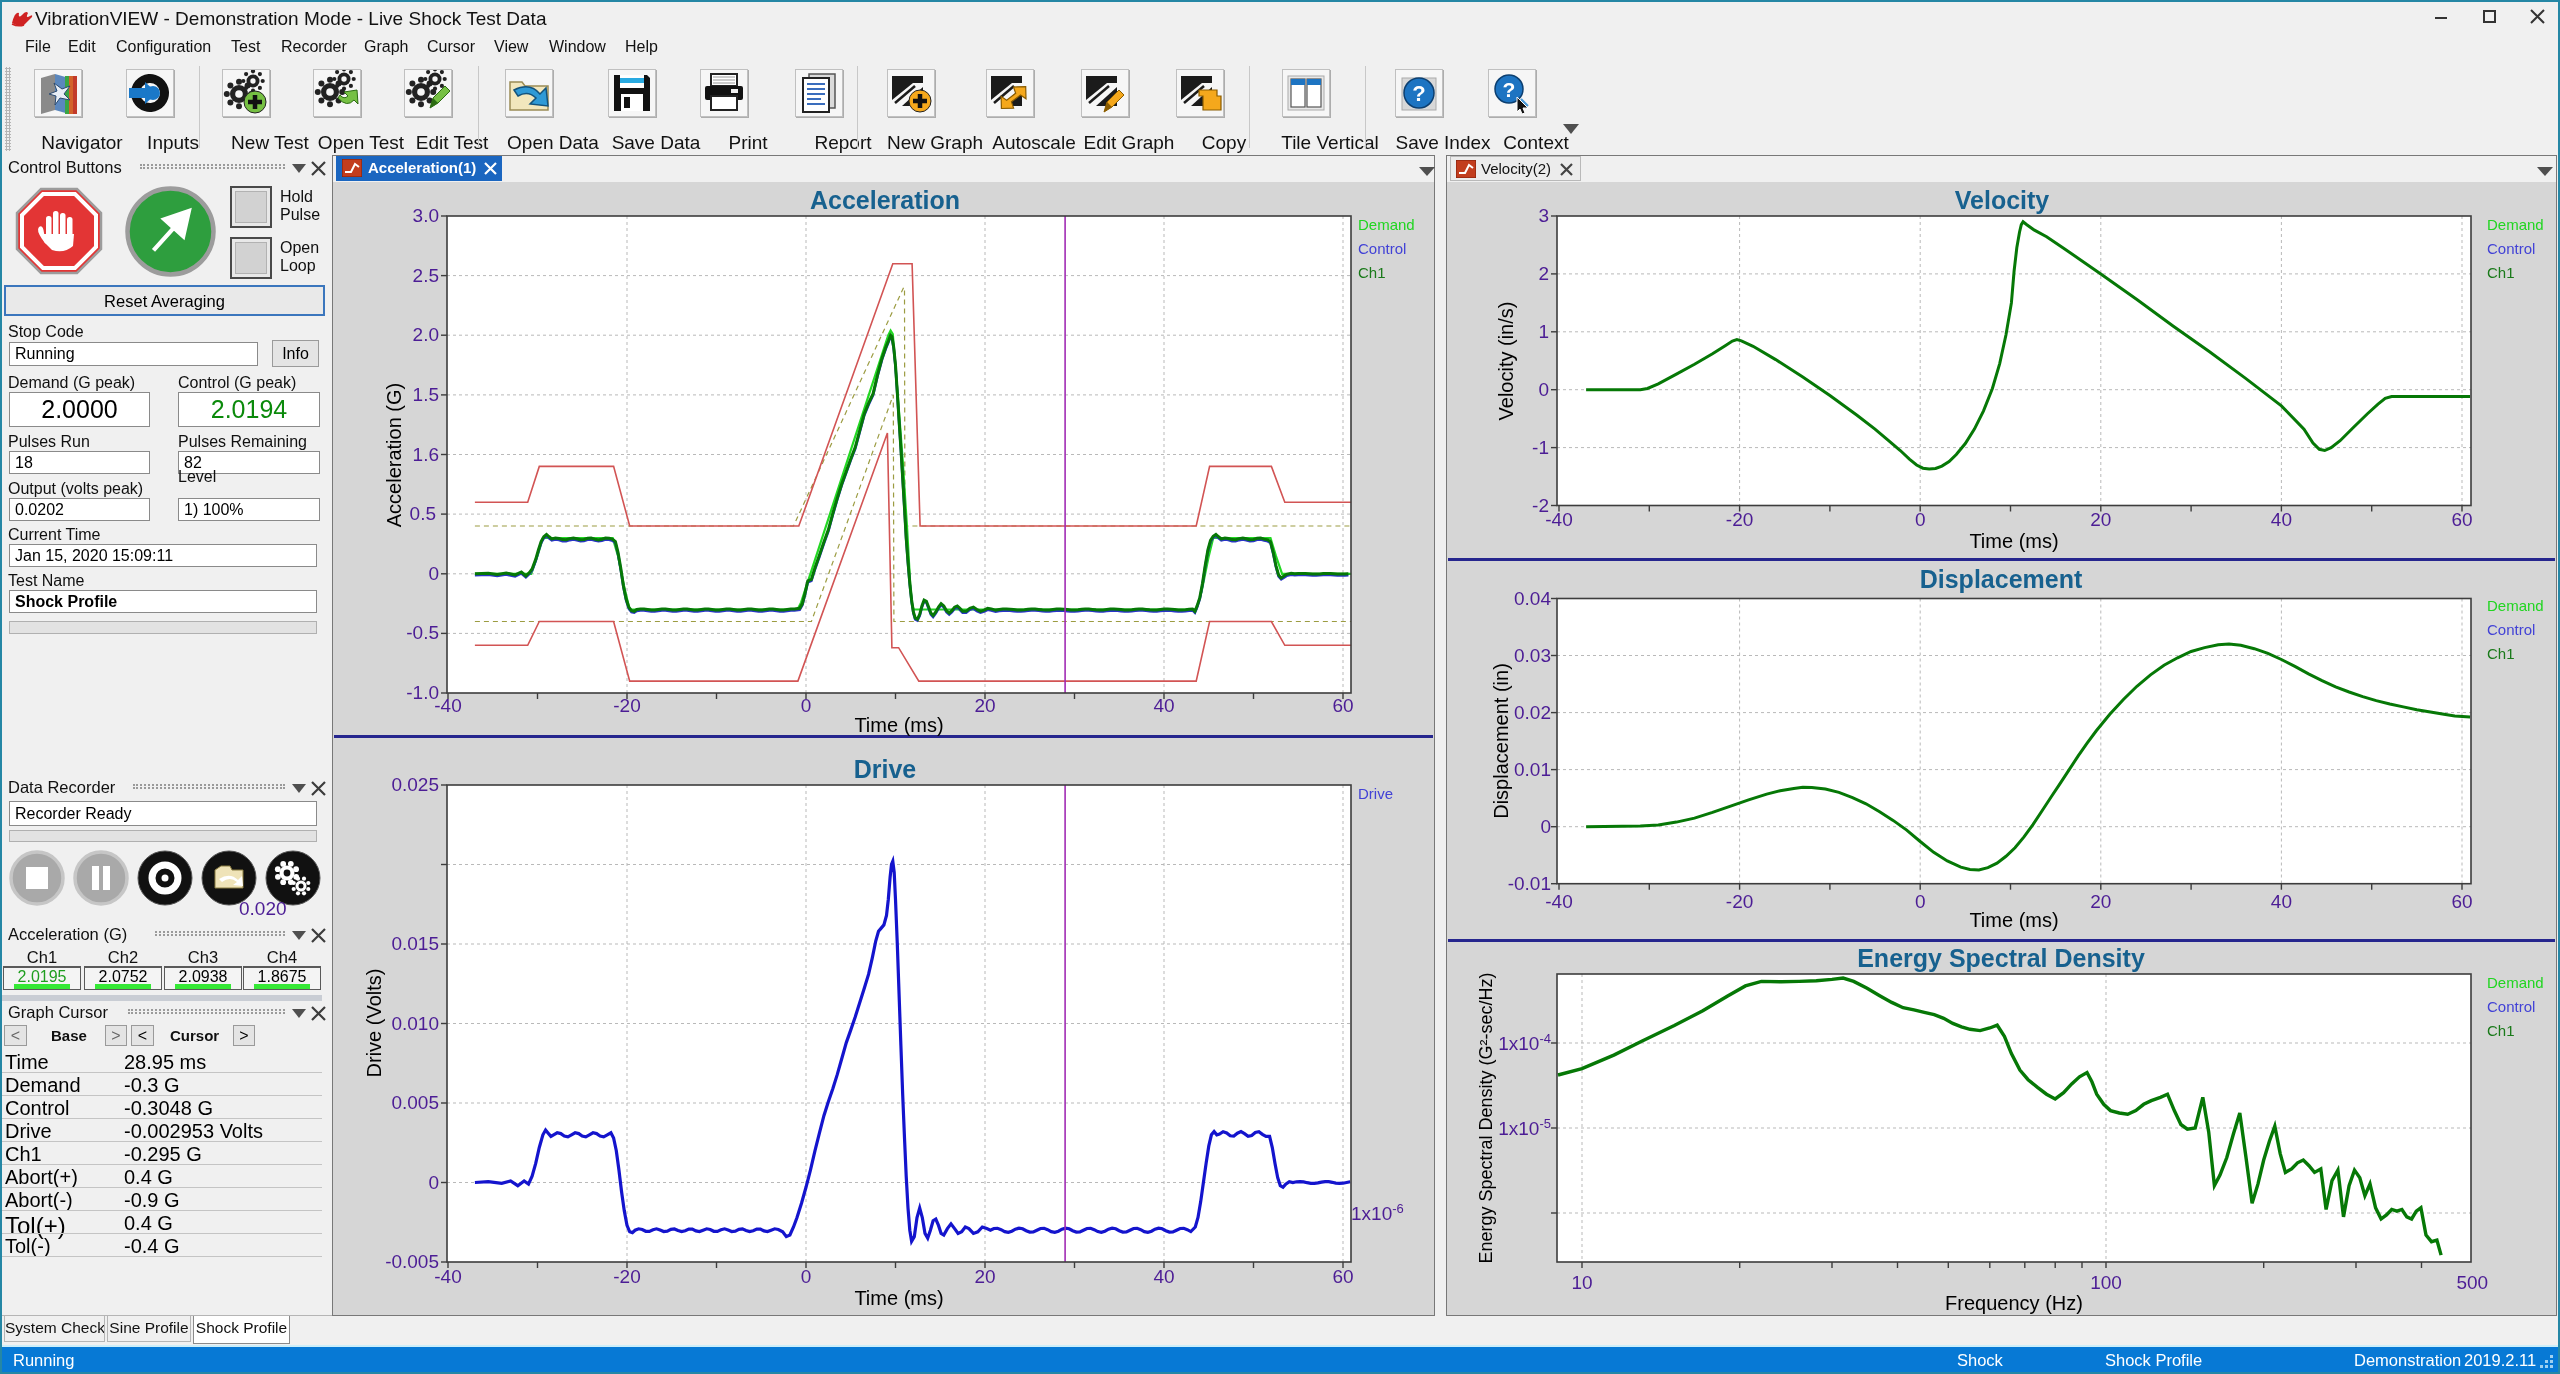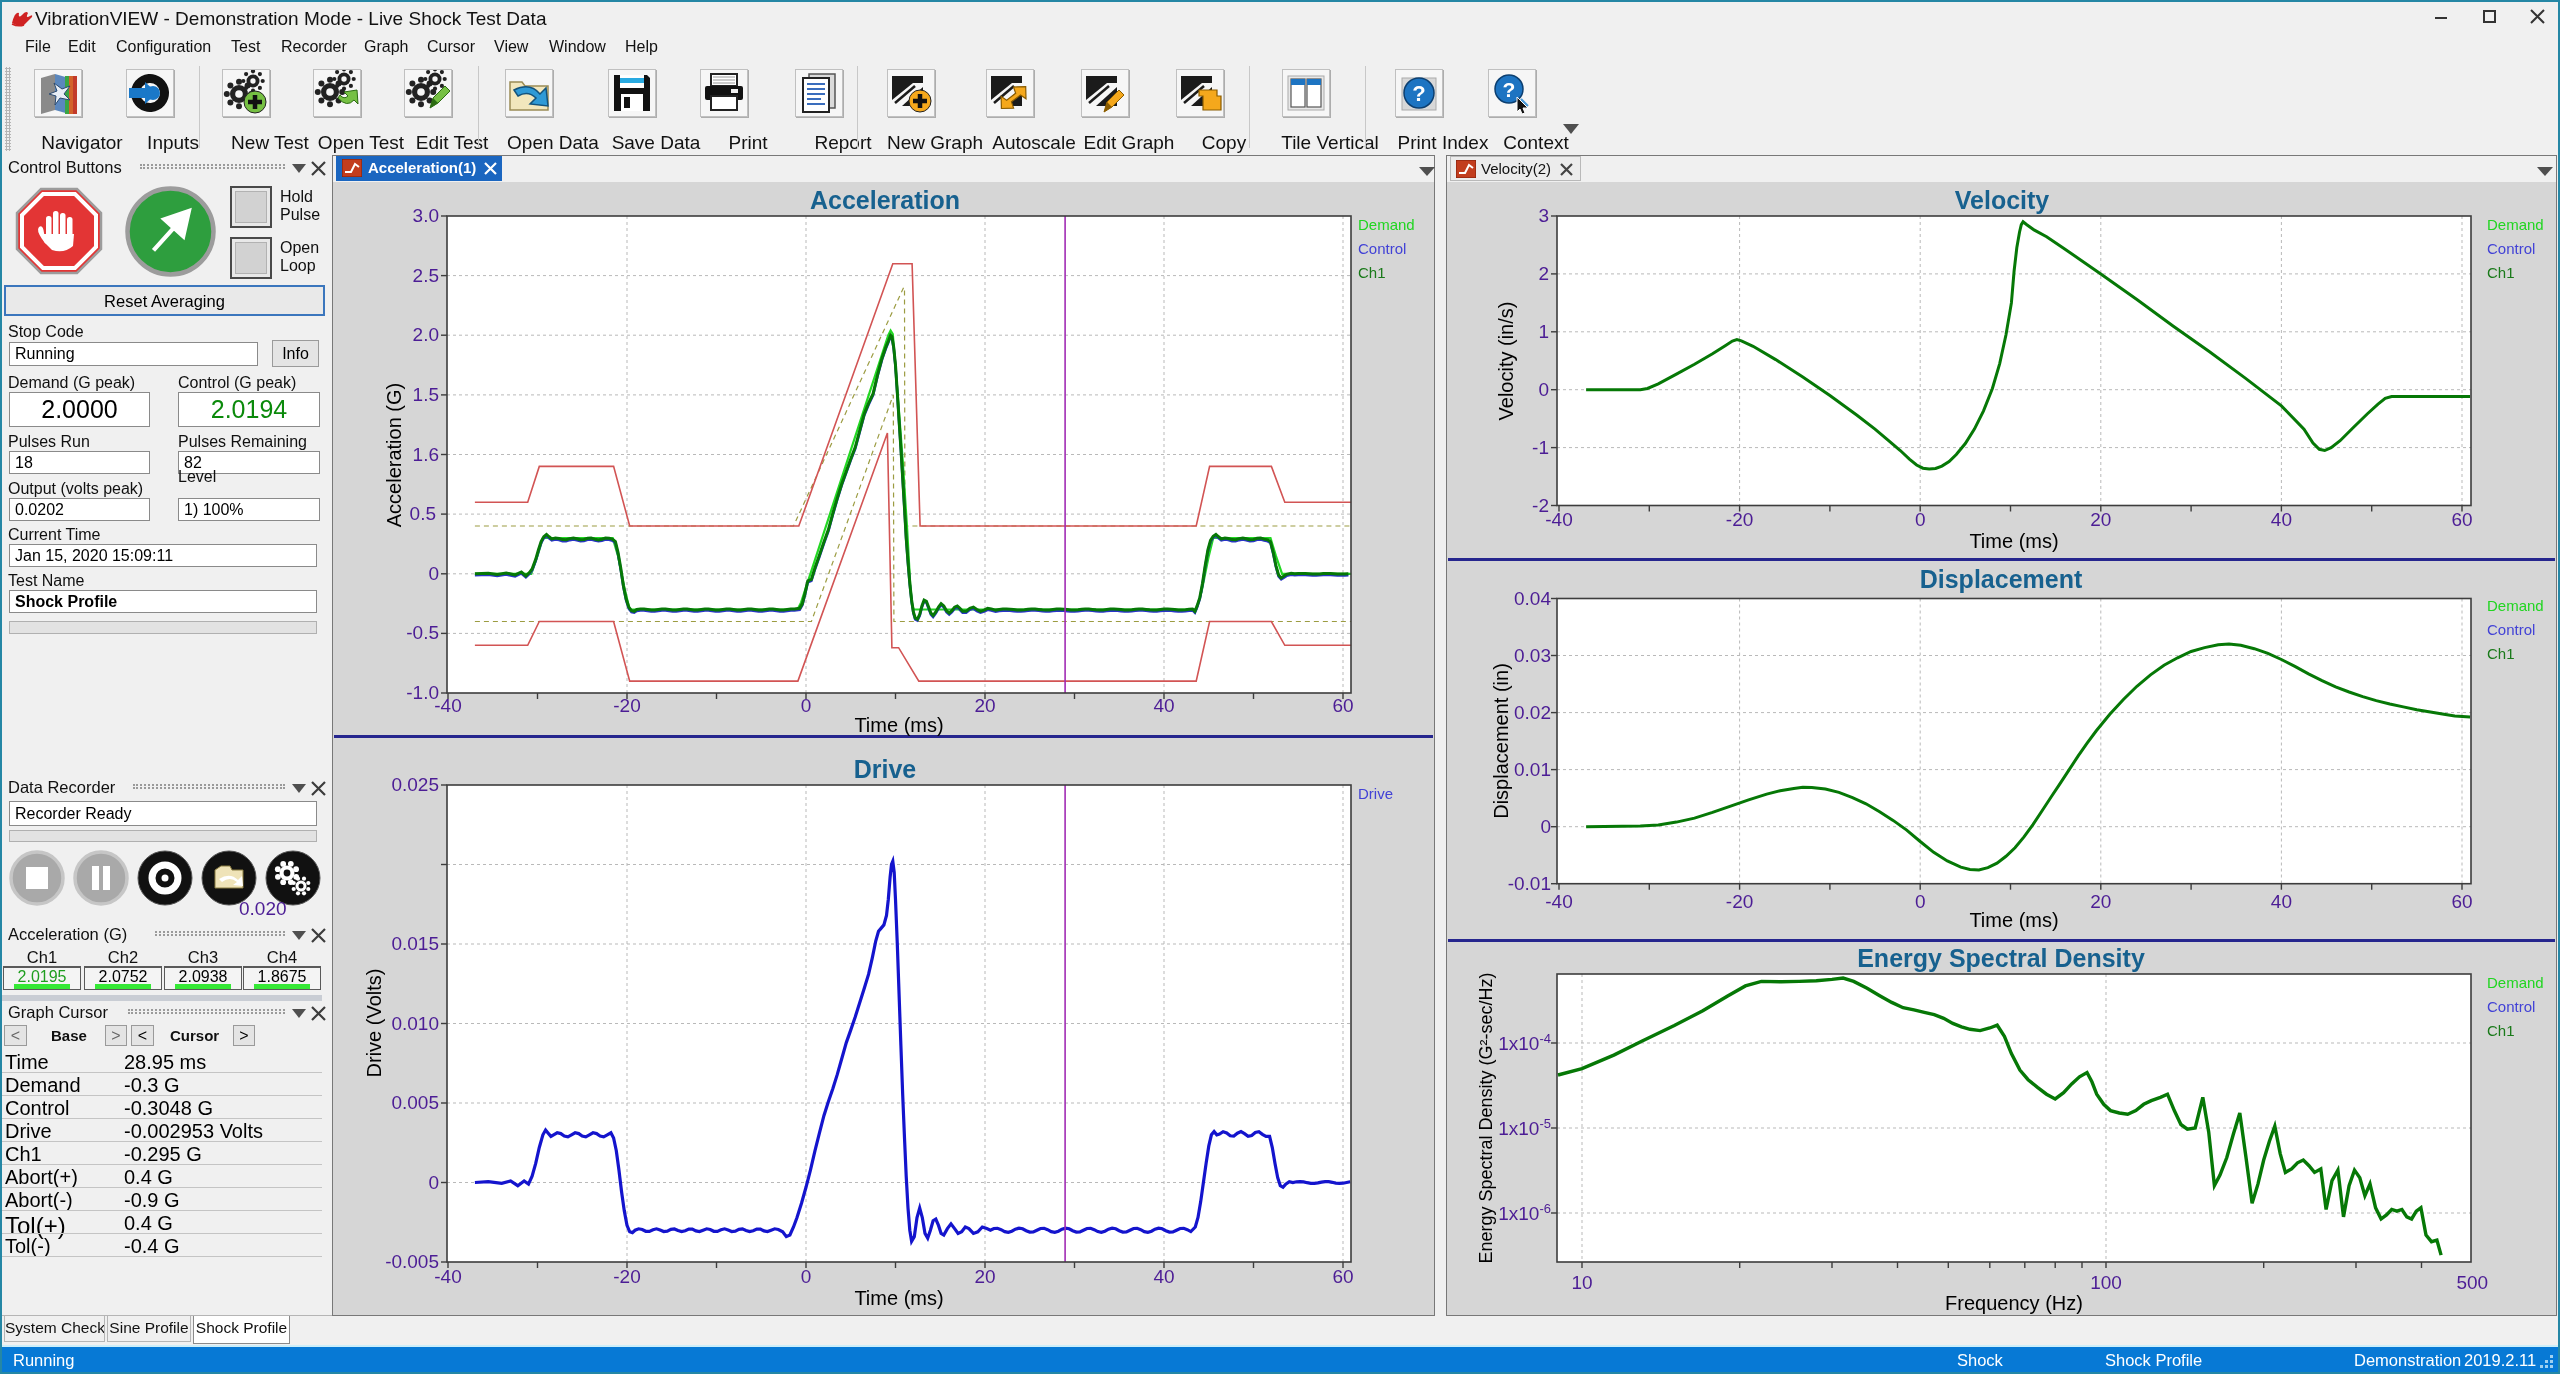--- a/index.html
+++ b/index.html
@@ -78,21 +78,21 @@
     <div class="tlabel" style="left:933px">New Graph</div>
     <div class="tbtn" style="left:984px" id="ic-Autoscale"></div>
     <div class="tlabel" style="left:1032px">Autoscale</div>
     <div class="tbtn" style="left:1079px" id="ic-EditGraph"></div>
     <div class="tlabel" style="left:1127px">Edit Graph</div>
     <div class="tbtn" style="left:1174px" id="ic-Copy"></div>
     <div class="tlabel" style="left:1222px">Copy</div>
     <div class="tbtn" style="left:1280px" id="ic-TileVertical"></div>
     <div class="tlabel" style="left:1328px">Tile Vertical</div>
     <div class="tbtn" style="left:1393px" id="ic-HelpIndex"></div>
-    <div class="tlabel" style="left:1441px">Print Index</div>
+    <div class="tlabel" style="left:1441px">Save Index</div>
     <div class="tbtn" style="left:1486px" id="ic-Context"></div>
     <div class="tlabel" style="left:1534px">Context</div>
     <div class="tsep" style="left:197px"></div>
     <div class="tsep" style="left:476px"></div>
     <div class="tsep" style="left:855px"></div>
     <div class="tsep" style="left:1247px"></div>
     <div class="tsep" style="left:1363px"></div>
     <div class="abs" style="left:1561px;top:62px;width:0;height:0;border-left:8px solid transparent;border-right:8px solid transparent;border-top:10px solid #4f4f4f"></div>
   </div>
 <div class="abs" style="left:35px;top:70px"><svg width="46" height="46" viewBox="0 0 46 46">
@@ -683,21 +683,21 @@
 <div class="ticklab" style="left:1559.0px;top:891px;transform:translateX(-50%)">-40</div>
 <div class="ticklab" style="left:1739.6px;top:891px;transform:translateX(-50%)">-20</div>
 <div class="ticklab" style="left:1920.2px;top:891px;transform:translateX(-50%)">0</div>
 <div class="ticklab" style="left:2100.8px;top:891px;transform:translateX(-50%)">20</div>
 <div class="ticklab" style="left:2281.4px;top:891px;transform:translateX(-50%)">40</div>
 <div class="ticklab" style="left:2462.0px;top:891px;transform:translateX(-50%)">60</div>
 <div class="axname" style="left:2014px;top:909px;transform:translateX(-50%)">Time (ms)</div>
 <div class="axname" style="left:1501px;top:741px;transform:translate(-50%,-50%) rotate(-90deg)">Displacement (in)</div>
 <div class="ticklab" style="left:1351px;top:1031.0px;width:200px;text-align:right">1x10<sup style="font-size:13px">-4</sup></div>
 <div class="ticklab" style="left:1351px;top:1116.0px;width:200px;text-align:right">1x10<sup style="font-size:13px">-5</sup></div>
-<div class="ticklab" style="left:1351px;top:1201.0px;width:200px;text-align:right">1x10<sup style="font-size:13px">-6</sup></div>
+<div class="ticklab" style="left:1351px;top:1201.0px;width:200px;">1x10<sup style="font-size:13px">-6</sup></div>
 <div class="ticklab" style="left:1582.0px;top:1272px;transform:translateX(-50%)">10</div>
 <div class="ticklab" style="left:2106.0px;top:1272px;transform:translateX(-50%)">100</div>
 <div class="ticklab" style="left:2472.2602822720737px;top:1272px;transform:translateX(-50%)">500</div>
 <div class="axname" style="left:2014px;top:1292px;transform:translateX(-50%)">Frequency (Hz)</div>
 <div class="axname" style="left:1486px;top:1118px;font-size:18px;transform:translate(-50%,-50%) rotate(-90deg)">Energy Spectral Density (G²-sec/Hz)</div>
 <div class="legend" style="left:1358px;top:216px;color:#21d521">Demand</div>
 <div class="legend" style="left:1358px;top:240px;color:#4242d6">Control</div>
 <div class="legend" style="left:1358px;top:264px;color:#1a7a1a">Ch1</div>
 <div class="legend" style="left:1358px;top:785px;color:#4242d6">Drive</div>
 <div class="legend" style="left:2487px;top:216px;color:#21d521">Demand</div>

